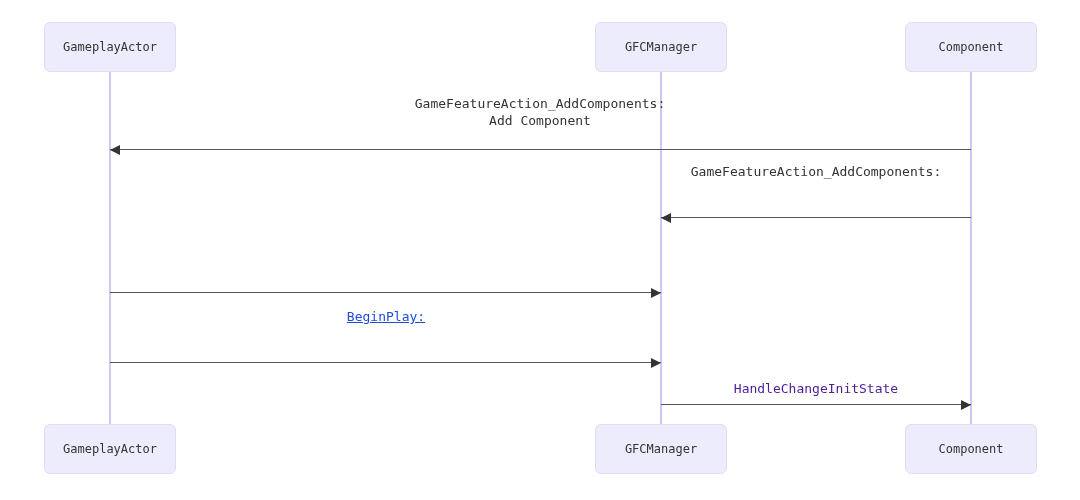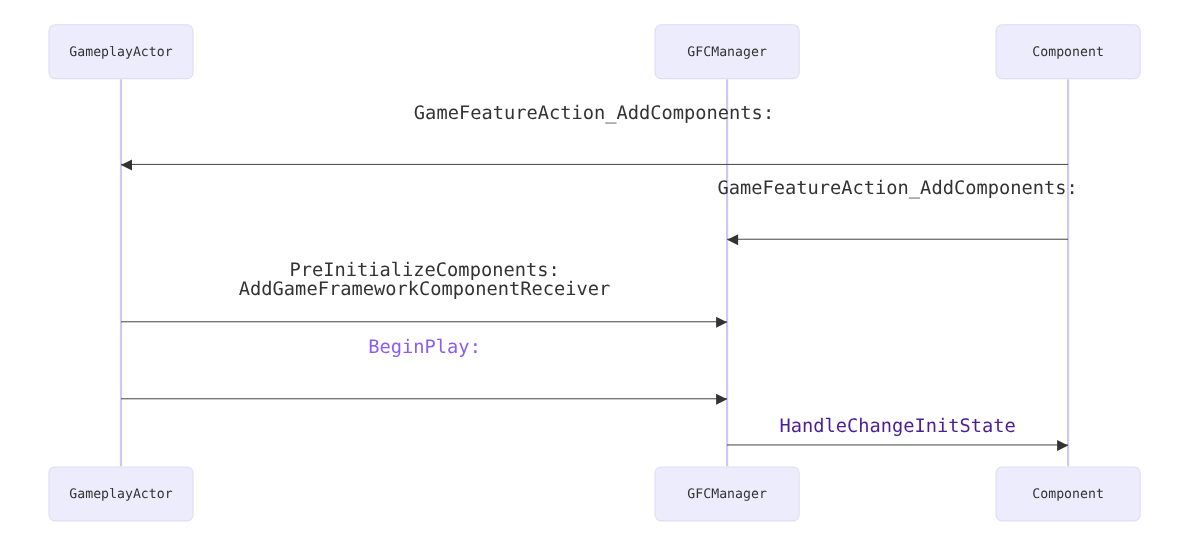--- a/index.html
+++ b/index.html
@@ -51,21 +51,21 @@
   }
   .arrowhead.right {
     border-left: 10px solid #333333;
   }
   .arrowhead.left {
     border-right: 10px solid #333333;
   }
   .msg-label {
     position: absolute;
     color: #333333;
-    font-size: 17px;
+    font-size: 13px;
     line-height: 17px;
     text-align: center;
     font-family: "DejaVu Sans Mono", "Liberation Mono", monospace;
     white-space: nowrap;
     transform: translateX(-50%);
   }
   .msg-label .l2 { display: block; }
 </style>
 </head>
 <body>
@@ -93,38 +93,35 @@
     <span>GFCManager</span>
   </div>
   <div class="participant" id="pb-2" style="left: 905px; top: 424px; width: 132px; height: 50px; background: rgb(236, 236, 252); border-color: rgb(224, 220, 245); color: rgb(51, 51, 51);">
     <span>Component</span>
   </div>
 
   <div class="msg-line" id="mline-0" style="left: 110px; top: 149px; width: 861px; border-top-color: rgb(85, 85, 85);"></div>
   <div class="arrowhead left" id="mhead-0" style="top: 145px; left: 110px; border-right-color: rgb(51, 51, 51);"></div>
   <div class="msg-label" id="mlab-0" style="left: 540px; top: 95px; color: rgb(51, 51, 51);">
     <span class="l1">GameFeatureAction_AddComponents:</span>
+    <span class="l2">Add Component</span>
   </div>
 
   <div class="msg-line" id="mline-1" style="left: 661px; top: 217px; width: 310px; border-top-color: rgb(85, 85, 85);"></div>
   <div class="arrowhead left" id="mhead-1" style="top: 213px; left: 661px; border-right-color: rgb(51, 51, 51);"></div>
   <div class="msg-label" id="mlab-1" style="left: 816px; top: 163px; color: rgb(51, 51, 51);">
     <span class="l1">GameFeatureAction_AddComponents:</span>
   </div>
 
   <div class="msg-line" id="mline-2" style="left: 110px; top: 292px; width: 551px; border-top-color: rgb(85, 85, 85);"></div>
   <div class="arrowhead right" id="mhead-2" style="top: 288px; left: 651px; border-left-color: rgb(51, 51, 51);"></div>
-  <div class="msg-label" id="mlab-2" style="left: 386px; top: 238px; color: rgb(51, 51, 51);">
-    <span class="l1">PreInitializeComponents:</span>
-    <span class="l2">AddGameFrameworkComponentReceiver</span>
-  </div>
 
   <div class="msg-line" id="mline-3" style="left: 110px; top: 362px; width: 551px; border-top-color: rgb(85, 85, 85);"></div>
   <div class="arrowhead right" id="mhead-3" style="top: 358px; left: 651px; border-left-color: rgb(51, 51, 51);"></div>
-  <div class="msg-label" id="mlab-3" style="left: 386px; top: 308px; color: #8b5cf6;">
+  <div class="msg-label" id="mlab-3" style="left: 386px; top: 308px; color: #1d4ed8; text-decoration: underline;">
     <span class="l1">BeginPlay:</span>
   </div>
 
   <div class="msg-line" id="mline-4" style="left: 661px; top: 404px; width: 310px; border-top-color: rgb(85, 85, 85);"></div>
   <div class="arrowhead right" id="mhead-4" style="top: 400px; left: 961px; border-left-color: rgb(51, 51, 51);"></div>
   <div class="msg-label" id="mlab-4" style="left: 816px; top: 380px; color: #4c1d95;">
     <span class="l1">HandleChangeInitState</span>
     
   </div>
 

